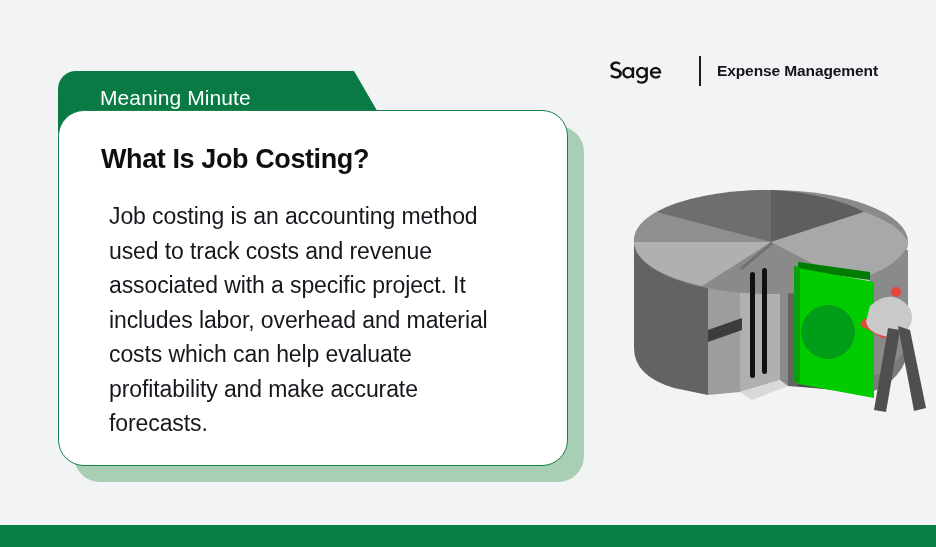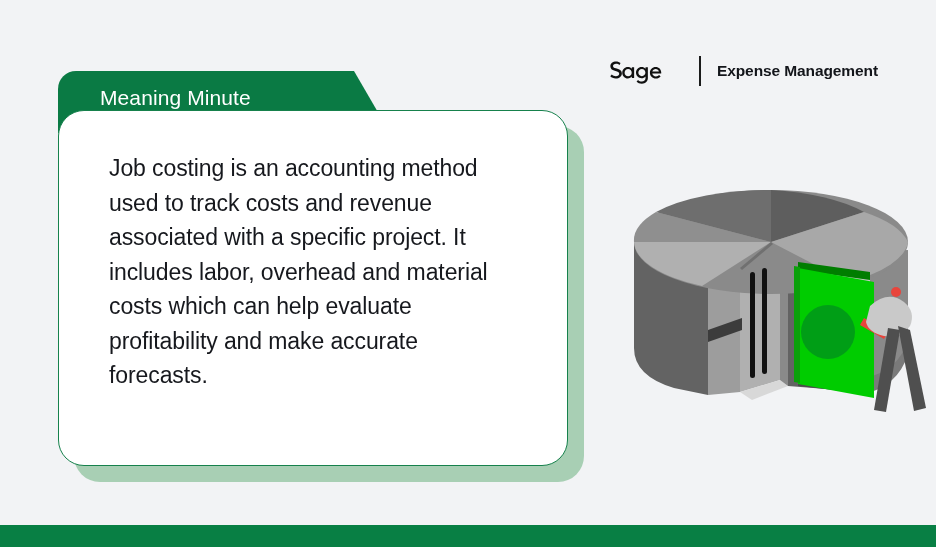--- a/index.html
+++ b/index.html
@@ -166,20 +166,21 @@
 
   <div class="tab">
     <svg width="332" height="62" viewBox="0 0 332 62">
       <path d="M0 18 A18 18 0 0 1 18 0 L296 0 L332 62 L0 62 Z" fill="#0a7a44"></path>
     </svg>
     <div class="tab-label">Meaning Minute</div>
   </div>
 
   <div class="card">
     <div class="card-inner">
+      <h1 class="card-title">What Is Job Costing?</h1>
       <p class="card-body">Job costing is an accounting method used to track costs and revenue associated with a specific project. It includes labor, overhead and material costs which can help evaluate profitability and make accurate forecasts.</p>
     </div>
   </div>
 
   <div class="illustration">
     <svg width="324" height="250" viewBox="0 0 324 250">
 
       <path d="M22 58 L22 168 Q22 196 62 208 L96 215 L96 95 Q58 86 34 70 Z" fill="#636363"></path>
 
       <path d="M96 95 L96 215 L128 212 L128 88 Z" fill="#9d9d9d"></path>

